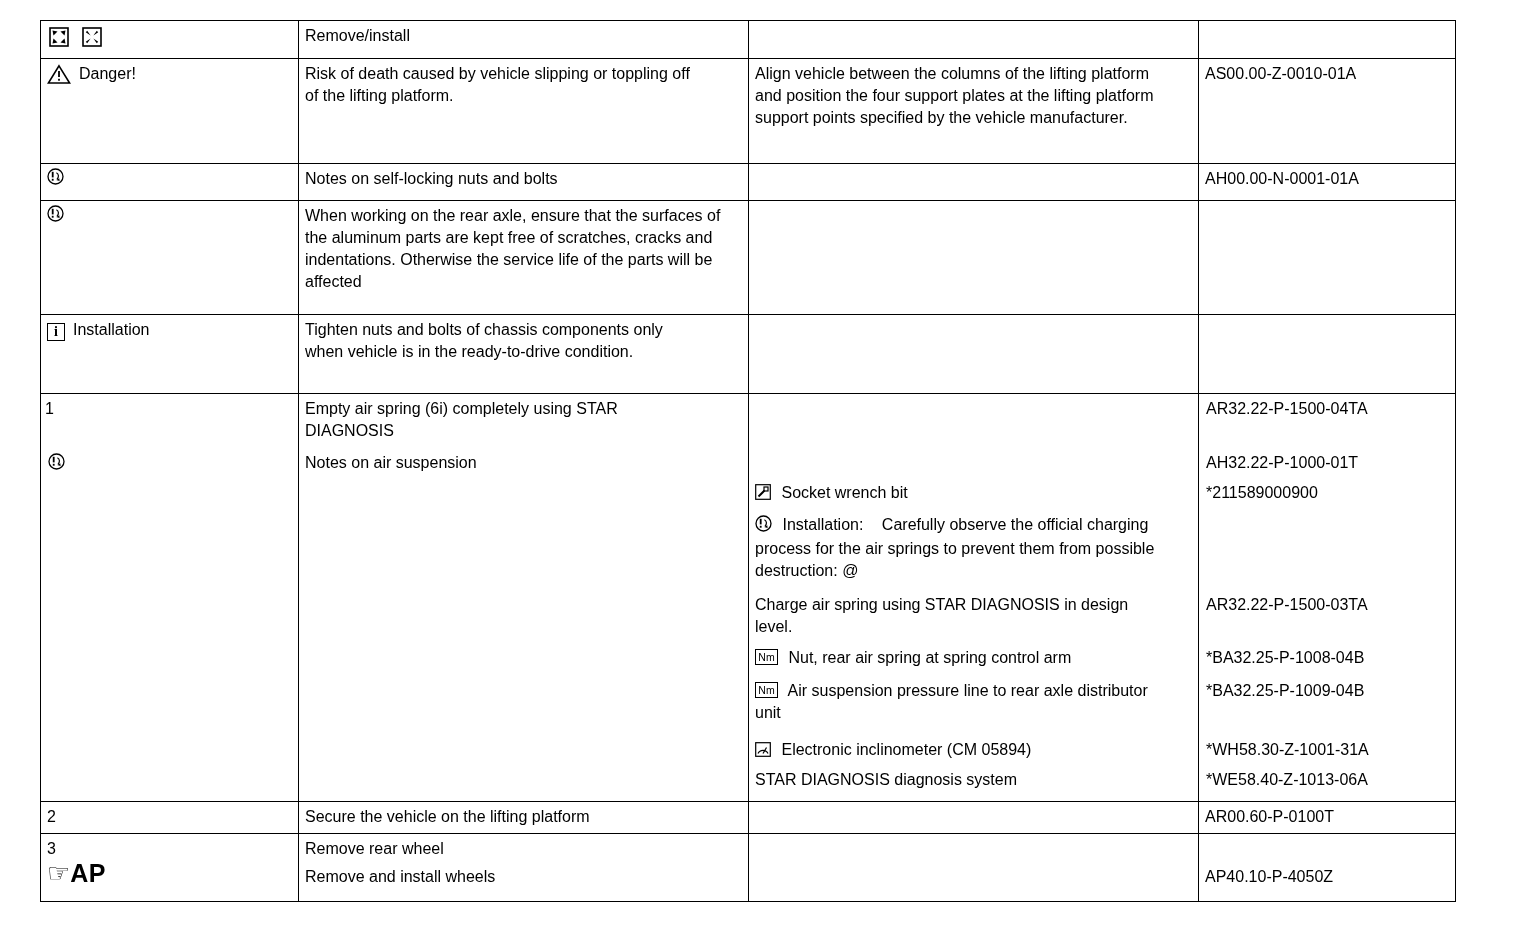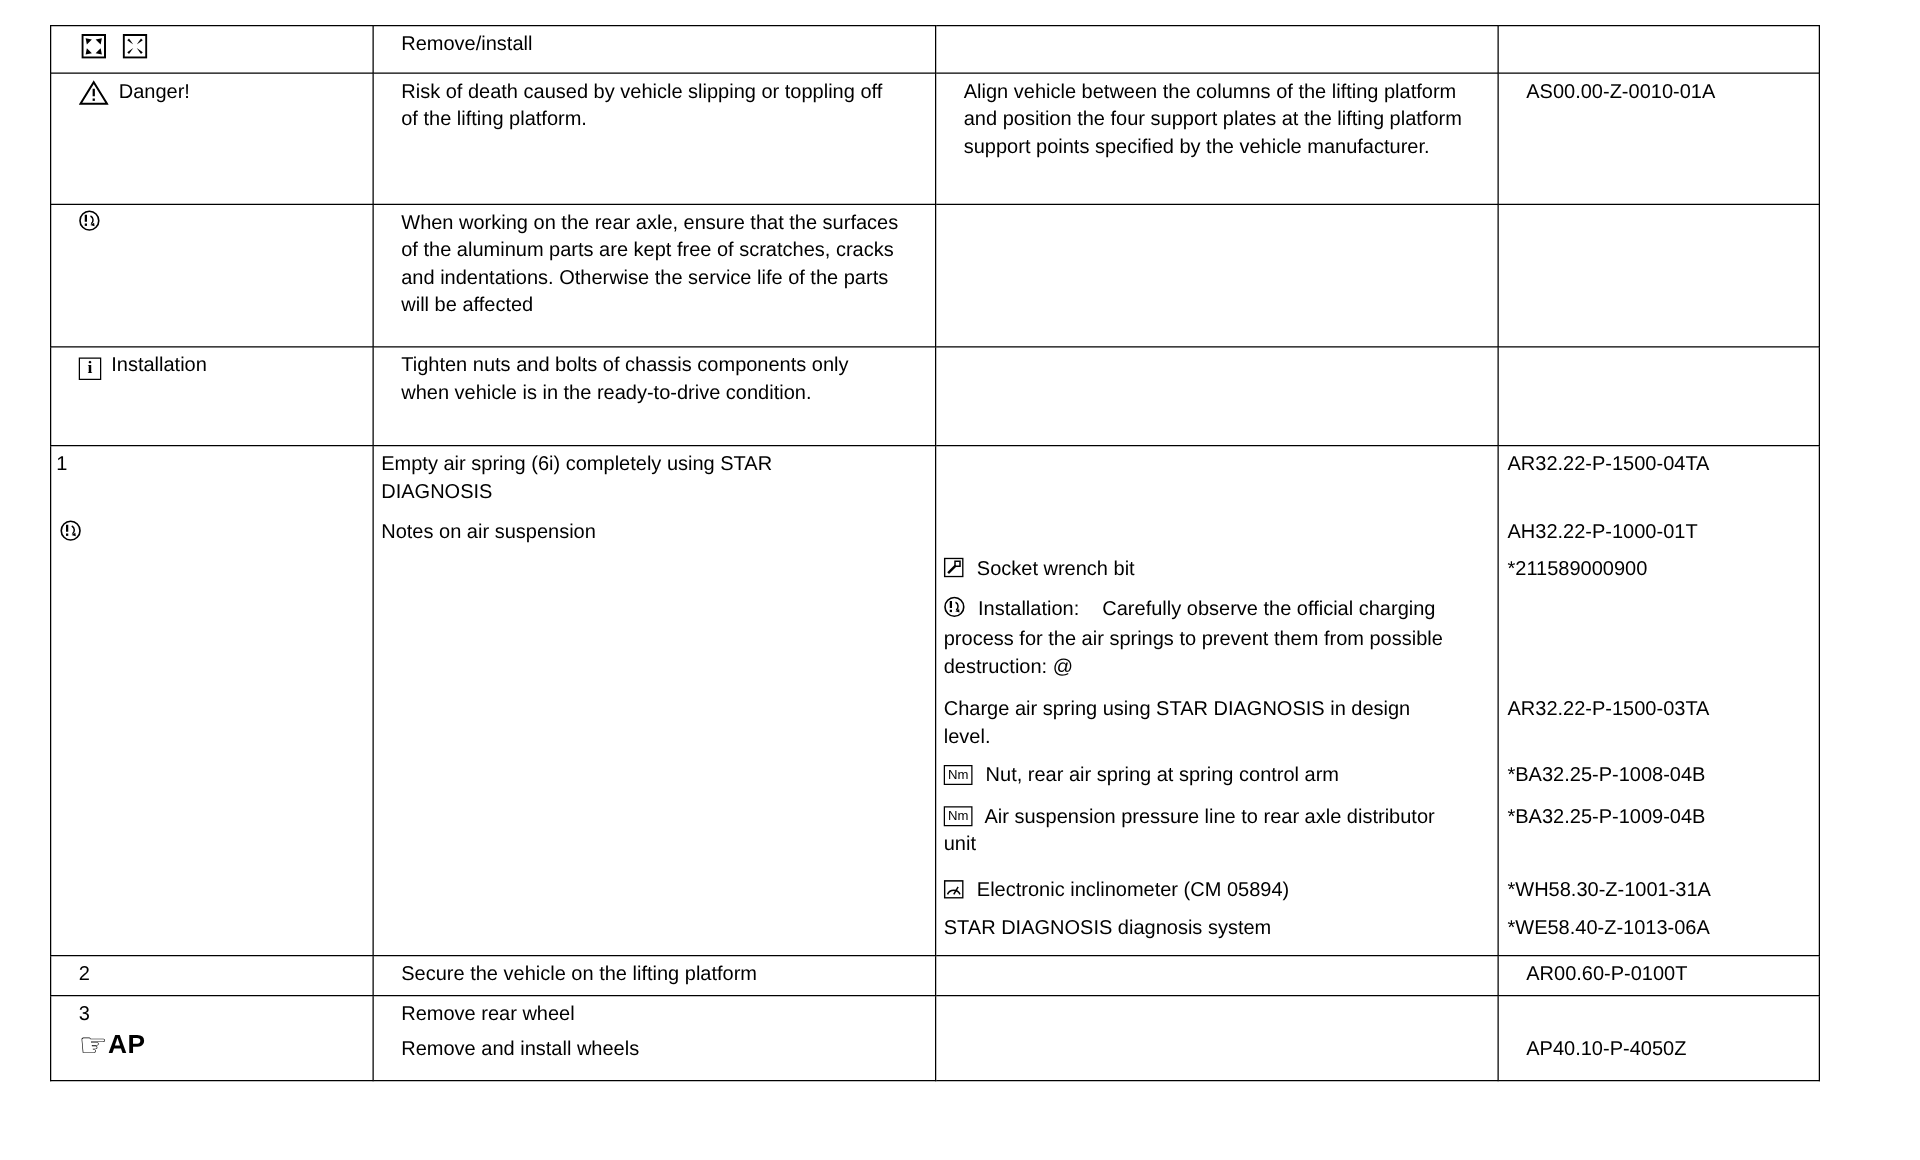--- a/index.html
+++ b/index.html
@@ -6,21 +6,21 @@
   html,body { background:#ffffff; }
   body {
     width:1536px; height:928px; position:relative; overflow:hidden;
     font-family:"Liberation Sans", sans-serif; font-size:16px; color:#000;
   }
   .doc { position:absolute; left:40px; top:20px; }
   table { border-collapse:collapse; table-layout:fixed; }
   col.w1{width:258px} col.w2{width:450px} col.w3{width:450px} col.w4{width:257px}
   td {
     border:1px solid #000; vertical-align:top;
-    padding:4px 22px; line-height:22px;
+    padding:4px 6px; line-height:22px;
   }
   tr.r1 > td{height:38px}
   tr.r2 > td{height:105px}
   tr.r3 > td{height:37px}
   tr.r4 > td{height:114px}
   tr.r5 > td{height:79px}
   tr.r6 > td{height:408px; position:relative; padding:0;}
   tr.r7 > td{height:32px}
   tr.r8 > td{height:68px}
   .abs { position:absolute; left:6px; right:6px; }
@@ -36,21 +36,21 @@
   }
   .box-i {
     display:inline-flex; width:18px; height:18px; border:1.5px solid #000;
     align-items:center; justify-content:center;
     font-family:"Liberation Serif", serif; font-weight:bold; font-size:14px;
     margin-top:2px;
   }
   .lbl { margin-right:14px;text-align:center; }
   .ap-row { margin-top:2px; display:flex; align-items:center; }
   .hand { font-size:26px; line-height:22px; }
-  .ap-label { font-weight:bold; font-size:21px; letter-spacing:0.5px; }
+  .ap-label { font-weight:bold; font-size:25px; letter-spacing:0.5px; }
   .step-num { padding-left:0px; }
   svg { display:block; }
   .inline-svg { display:inline-block; }
 </style>
 </head>
 <body>
 
 <div class="doc">
 <table>
 <colgroup>
@@ -108,20 +108,40 @@
       <div style="max-width:402px">Risk of death caused by vehicle slipping or toppling off of the lifting platform.</div>
     </td>
     <td>
       <div style="max-width:420px">Align vehicle between the columns of the lifting platform and position the four support plates at the lifting platform support points specified by the vehicle manufacturer.</div>
     </td>
     <td>
       <span class="code">AS00.00-Z-0010-01A</span>
     </td>
   </tr>
 
+  <tr class="r3">
+    <td>
+      <span class="inline-svg">
+        <svg width="17" height="17" viewBox="0 0 17 17">
+          <circle cx="8.5" cy="8.5" r="7.5" fill="none" stroke="#000" stroke-width="1.3"></circle>
+          <rect x="4.8" y="3.8" width="1.8" height="5.6" fill="#000"></rect>
+          <rect x="4.8" y="10.8" width="1.8" height="1.9" fill="#000"></rect>
+          <path d="M9.4 4.8 C12 6 12 9.4 10 11" fill="none" stroke="#000" stroke-width="1.2"></path>
+          <polygon points="9.2,11.9 12.3,10.2 12.6,12.9" fill="#000"></polygon>
+        </svg>
+      </span>
+    </td>
+    <td>
+      <span>Notes on self-locking nuts and bolts</span>
+    </td>
+    <td></td>
+    <td>
+      <span class="code">AH00.00-N-0001-01A</span>
+    </td>
+  </tr>
 
   <tr class="r4">
     <td>
       <span class="inline-svg">
         <svg width="17" height="17" viewBox="0 0 17 17">
           <circle cx="8.5" cy="8.5" r="7.5" fill="none" stroke="#000" stroke-width="1.3"></circle>
           <rect x="4.8" y="3.8" width="1.8" height="5.6" fill="#000"></rect>
           <rect x="4.8" y="10.8" width="1.8" height="1.9" fill="#000"></rect>
           <path d="M9.4 4.8 C12 6 12 9.4 10 11" fill="none" stroke="#000" stroke-width="1.2"></path>
           <polygon points="9.2,11.9 12.3,10.2 12.6,12.9" fill="#000"></polygon>

